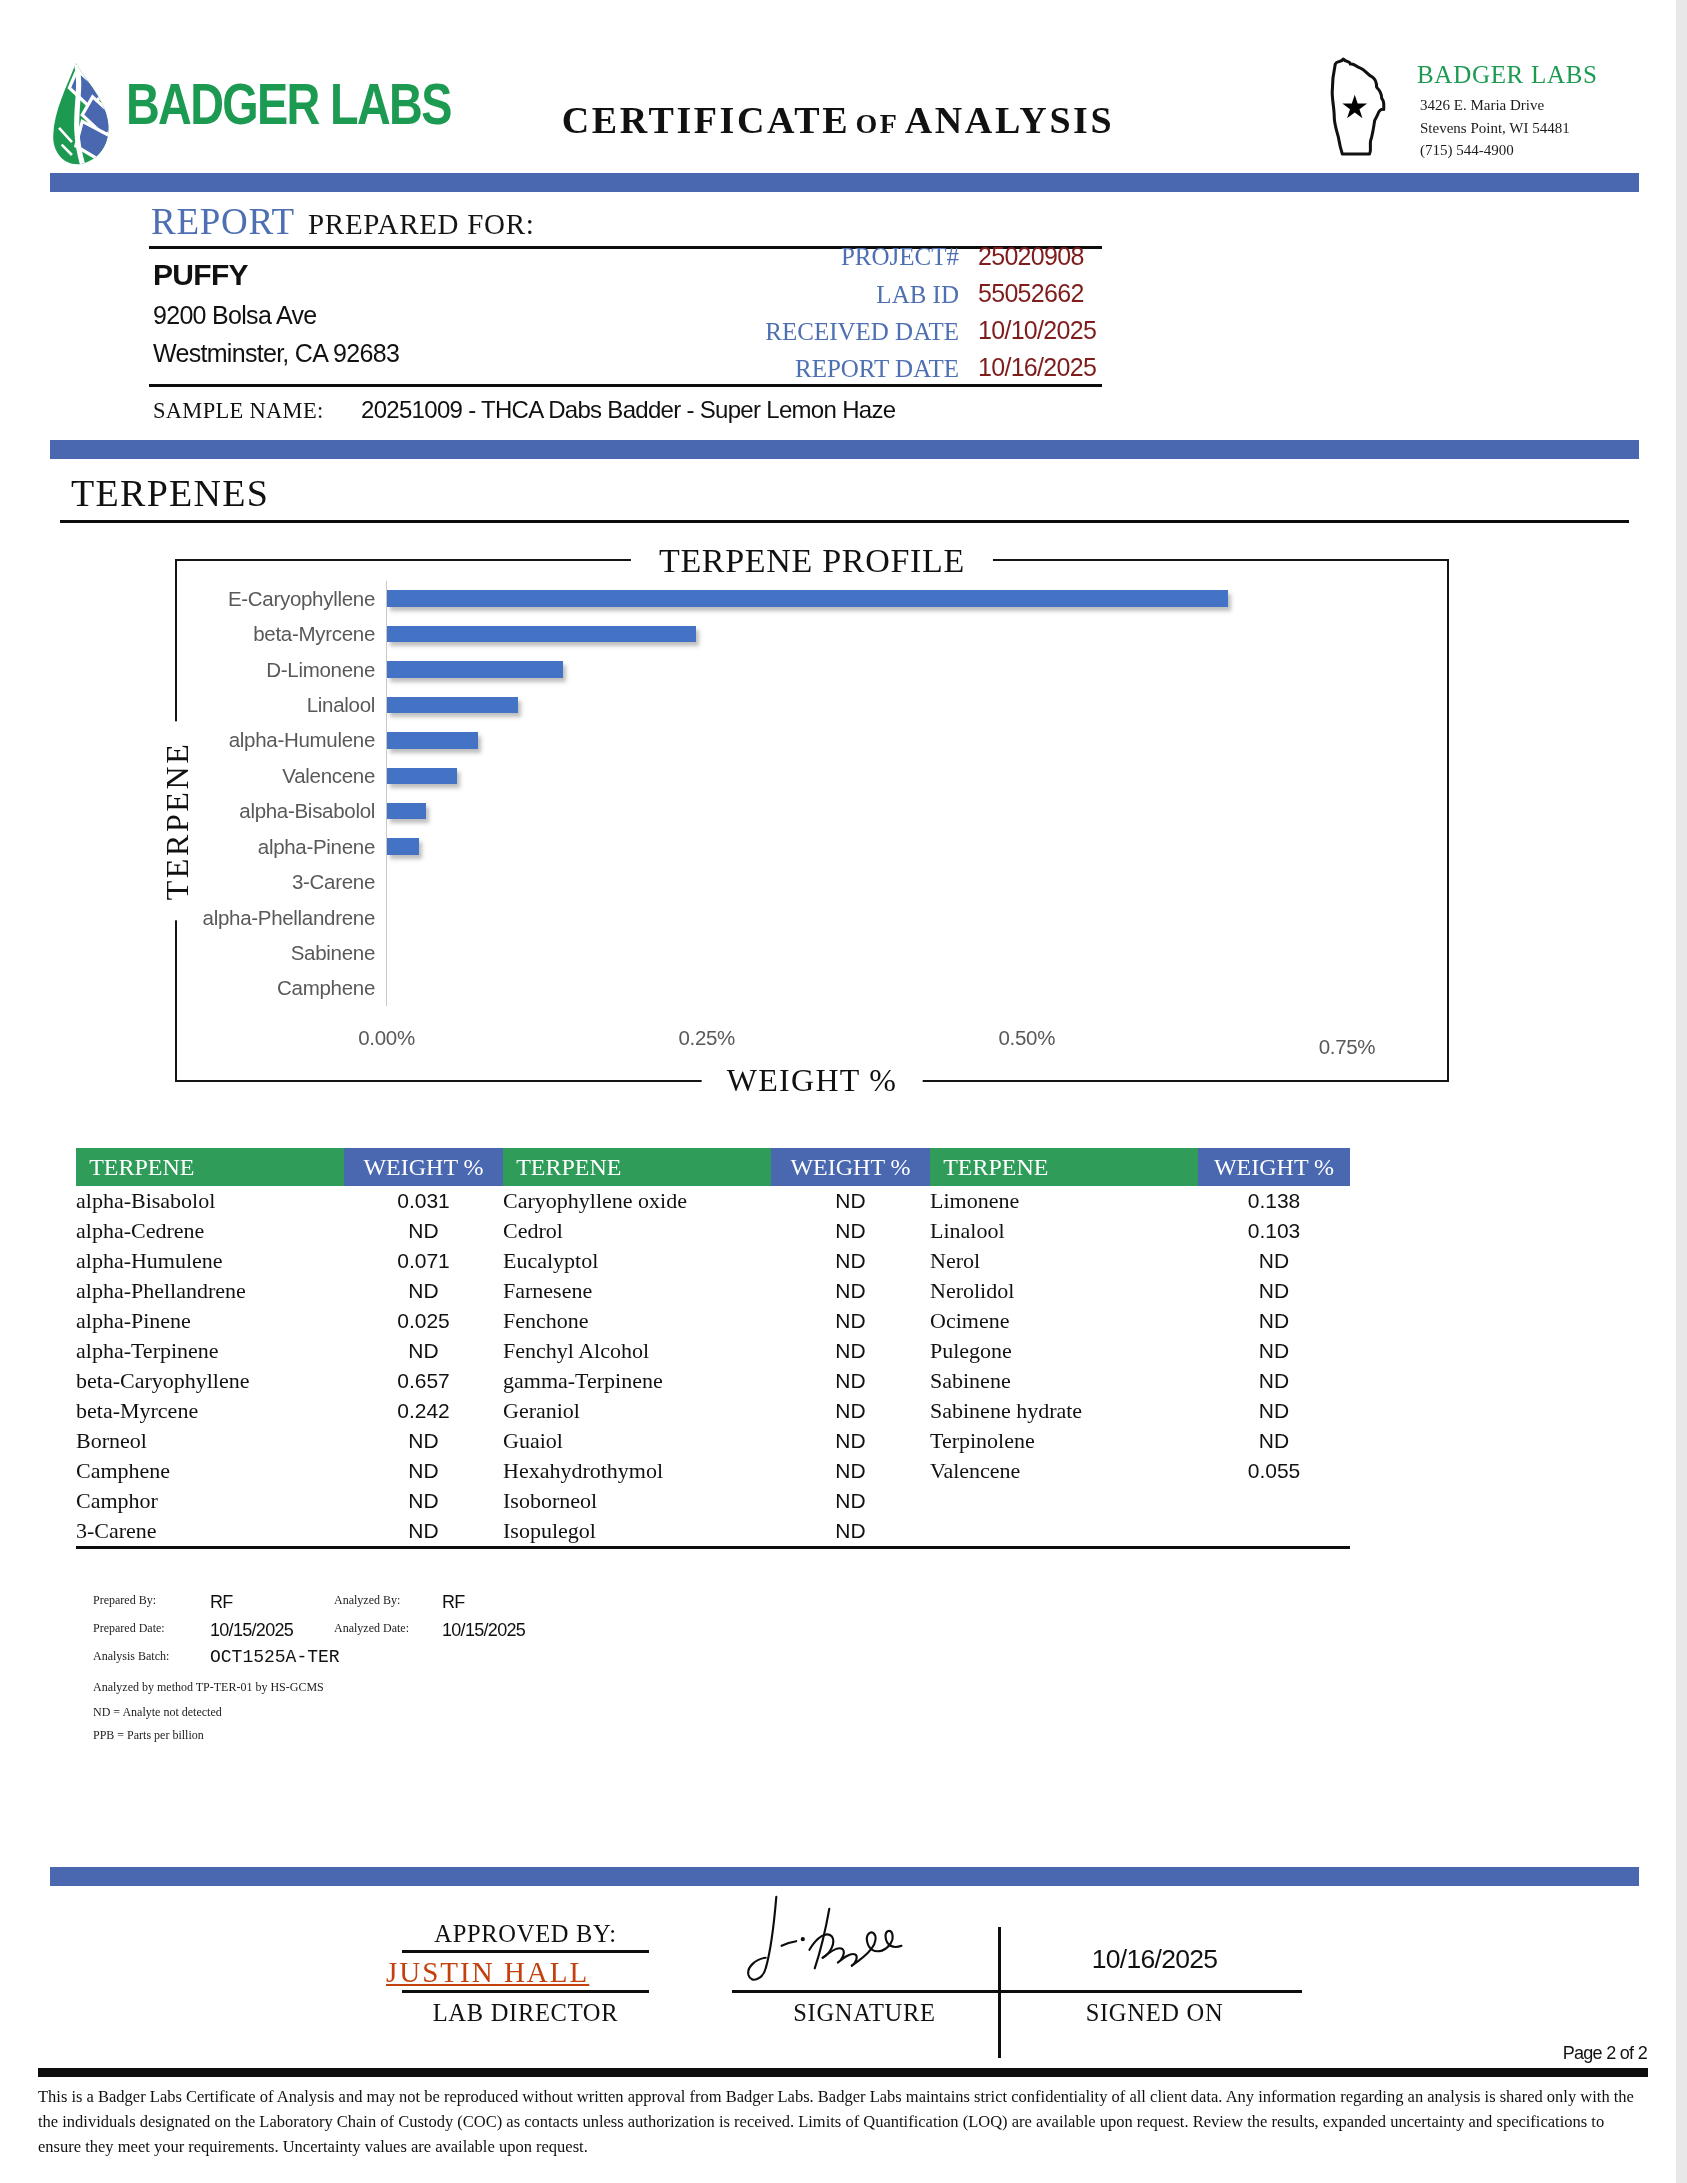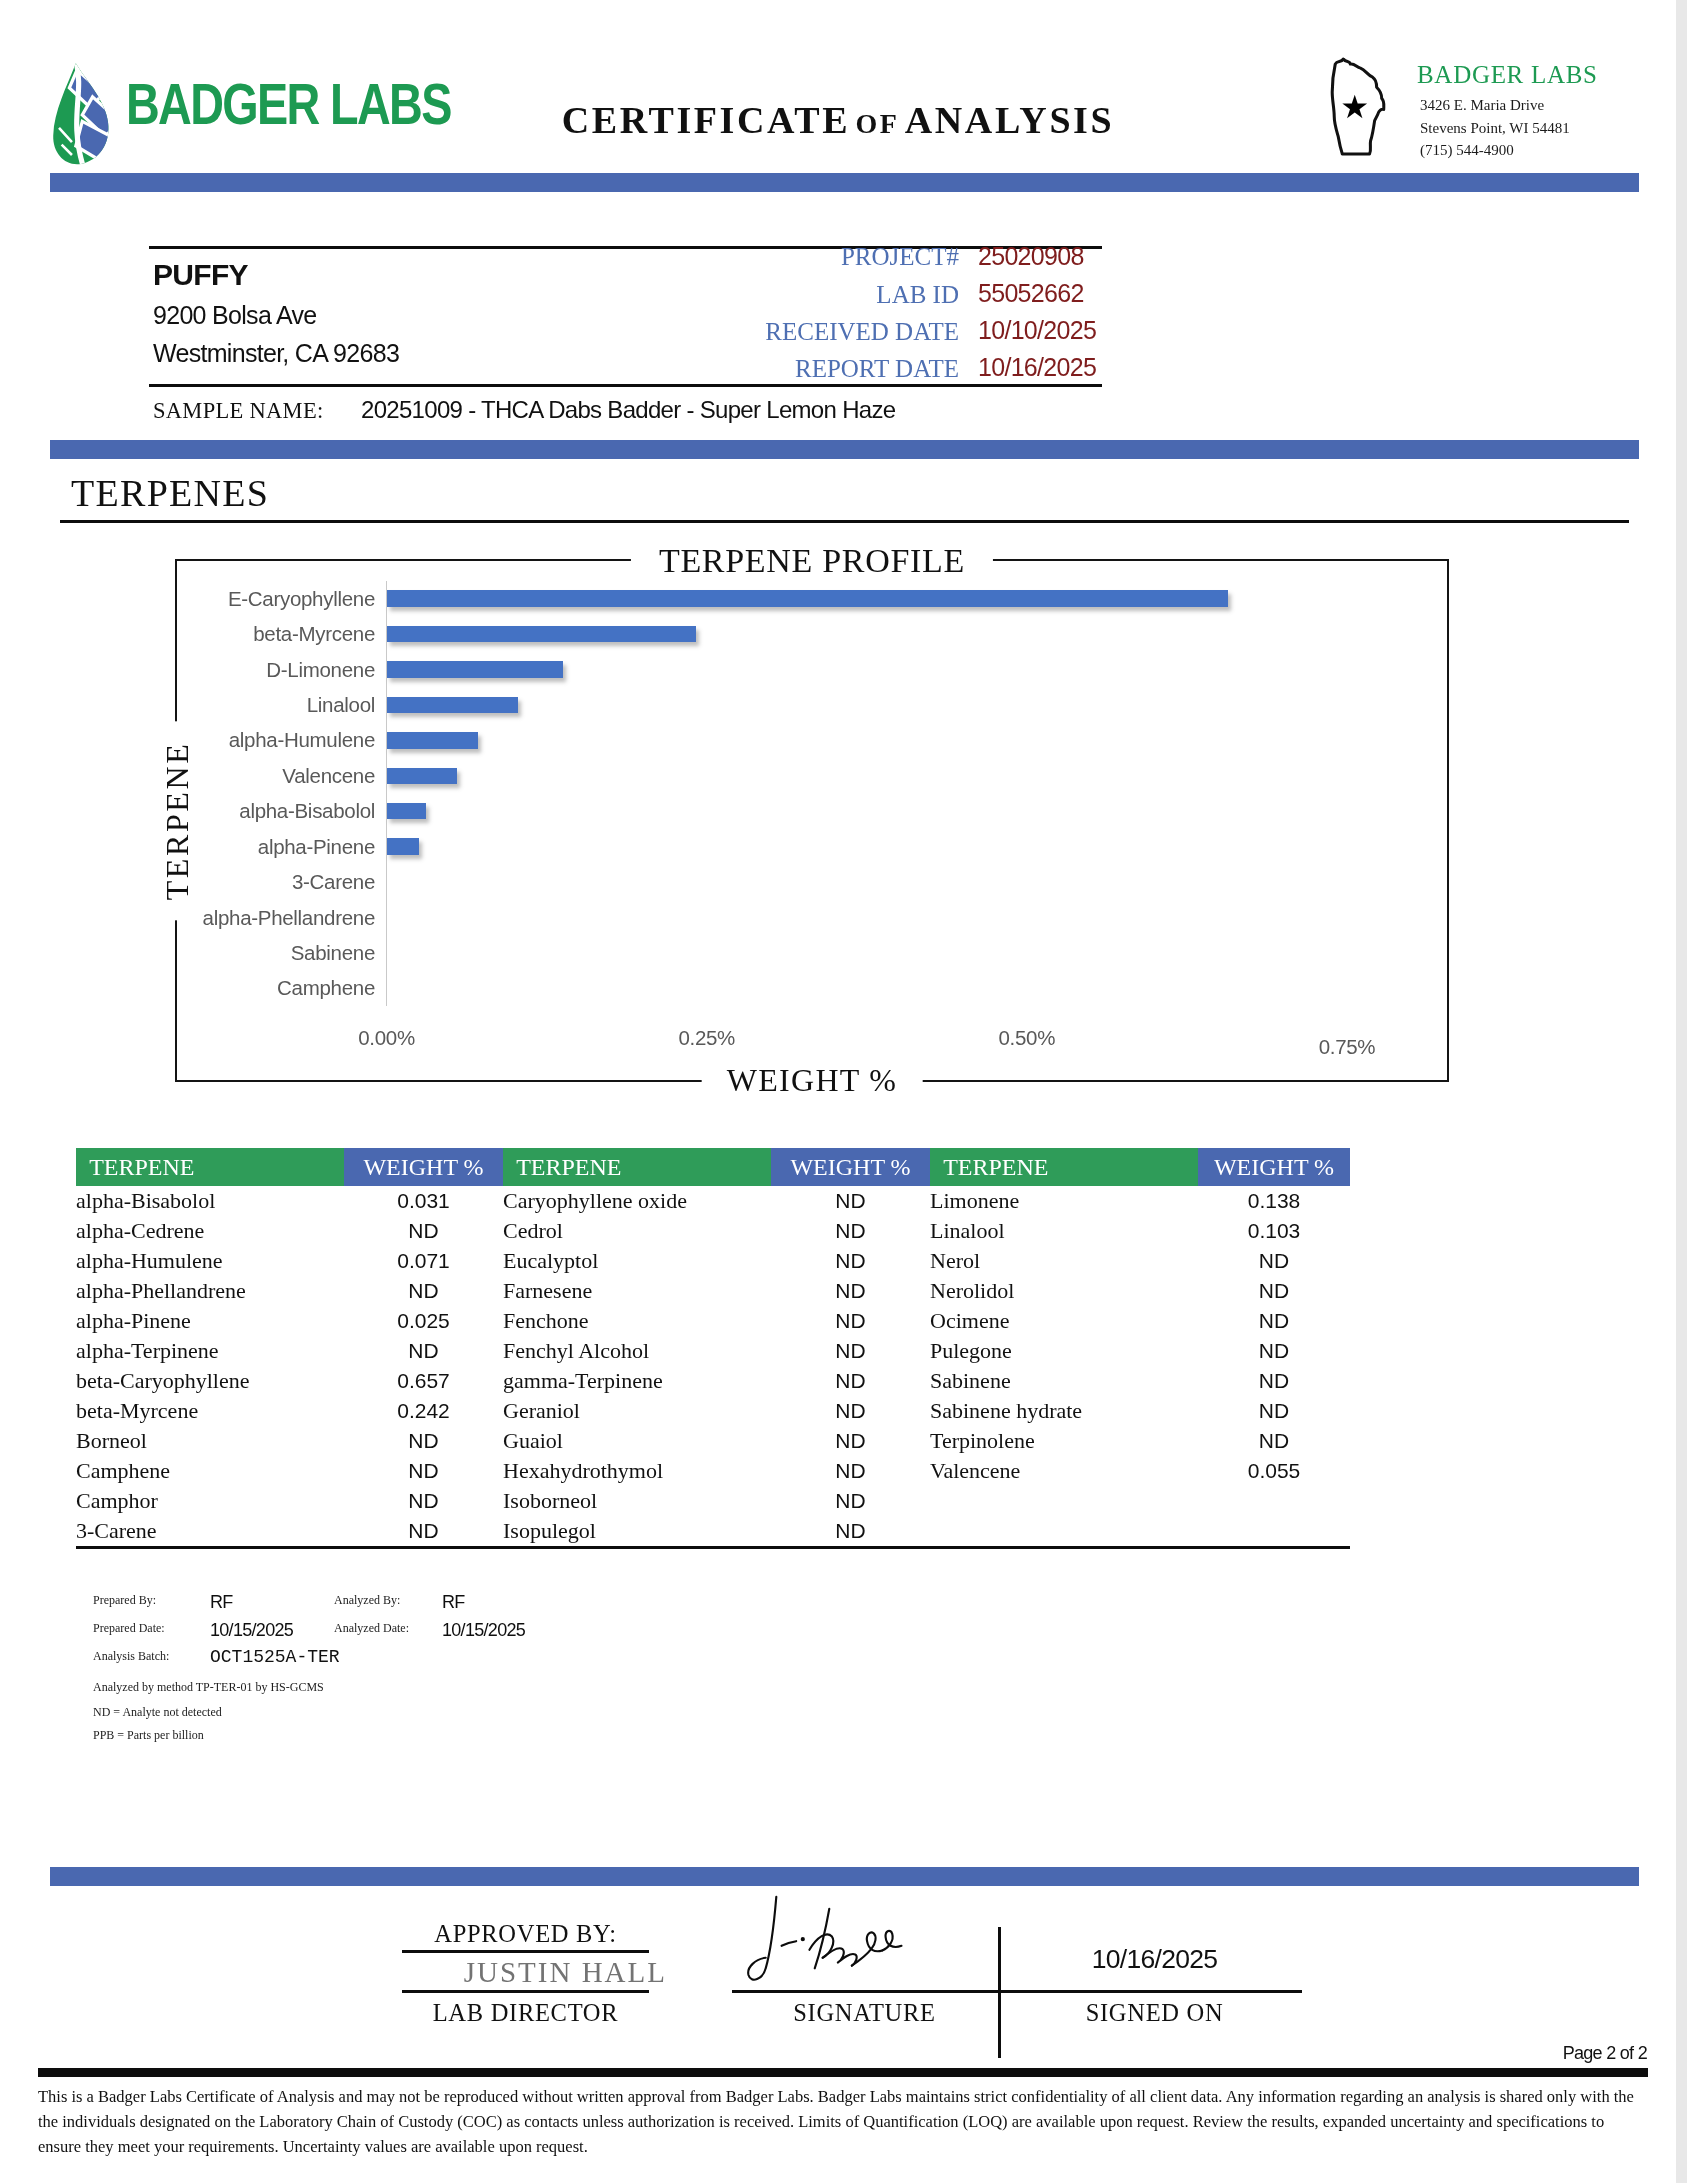--- a/index.html
+++ b/index.html
@@ -64,21 +64,21 @@
   td.t-name{font-family:"Liberation Serif",serif;font-size:22px;padding-left:13.2px;}
   td.t-val{font-family:"Liberation Sans",sans-serif;font-size:21px;text-align:center;letter-spacing:0;}
 
   
   .note-label{font-size:12px;color:#1c1c1c;}
   .note-val{font-size:18px;color:#0f0f0f;}
   .note-mono{font-family:"Liberation Mono",monospace;font-size:18px;letter-spacing:0;}
 
   
   .app-label{font-size:24.5px;letter-spacing:0.7px;text-align:center;}
-  .app-name{font-size:29px;letter-spacing:2px;color:#737373;text-align:right;}
+  .app-name{font-size:29px;letter-spacing:2px;color:#c2410c;text-align:left;text-decoration:underline;}
   .app-date{font-size:26.5px;text-align:center;}
   .v-divider{position:absolute;left:998px;top:1927px;width:2.6px;height:131px;background:#0d0d0d;}
 
   
   .page-num{font-size:18px;text-align:right;}
   .disclaimer{font-size:16.5px;line-height:1.5;color:#101010;text-align:left;}
 </style>
 </head>
 <body>
 
@@ -117,20 +117,24 @@
   </div>
   <div class="abs lab-name" style="left:1417px;top:61px;">BADGER LABS</div>
   <div class="abs lab-addr" style="left:1420px;top:94px;">
     <div>3426 E. Maria Drive</div>
     <div>Stevens Point, WI 54481</div>
     <div>(715) 544-4900</div>
   </div>
 
   <div class="blue-strip" style="top:173px;"></div>
 
+  <div class="abs" style="left:151px;top:200px;display:flex;align-items:baseline;gap:13.2px;">
+    <span class="report-word">REPORT</span>
+    <span class="prepared-word">PREPARED FOR:</span>
+  </div>
   <div class="hline" style="left:149px;top:246px;width:953px;height:3.3px;"></div>
 
   <div class="abs client-name condensed" style="left:153px;top:258px;">PUFFY</div>
   <div class="abs client-addr condensed" style="left:153px;top:301px;">9200 Bolsa Ave</div>
   <div class="abs client-addr condensed" style="left:153px;top:339px;">Westminster, CA 92683</div>
 
   <div class="abs meta-label" style="left:595px;top:243px;">PROJECT#</div>
   <div class="abs meta-value condensed" style="left:978px;top:242px;">25020908</div>
   <div class="abs meta-label" style="left:595px;top:281px;">LAB ID</div>
   <div class="abs meta-value condensed" style="left:978px;top:279px;">55052662</div>

